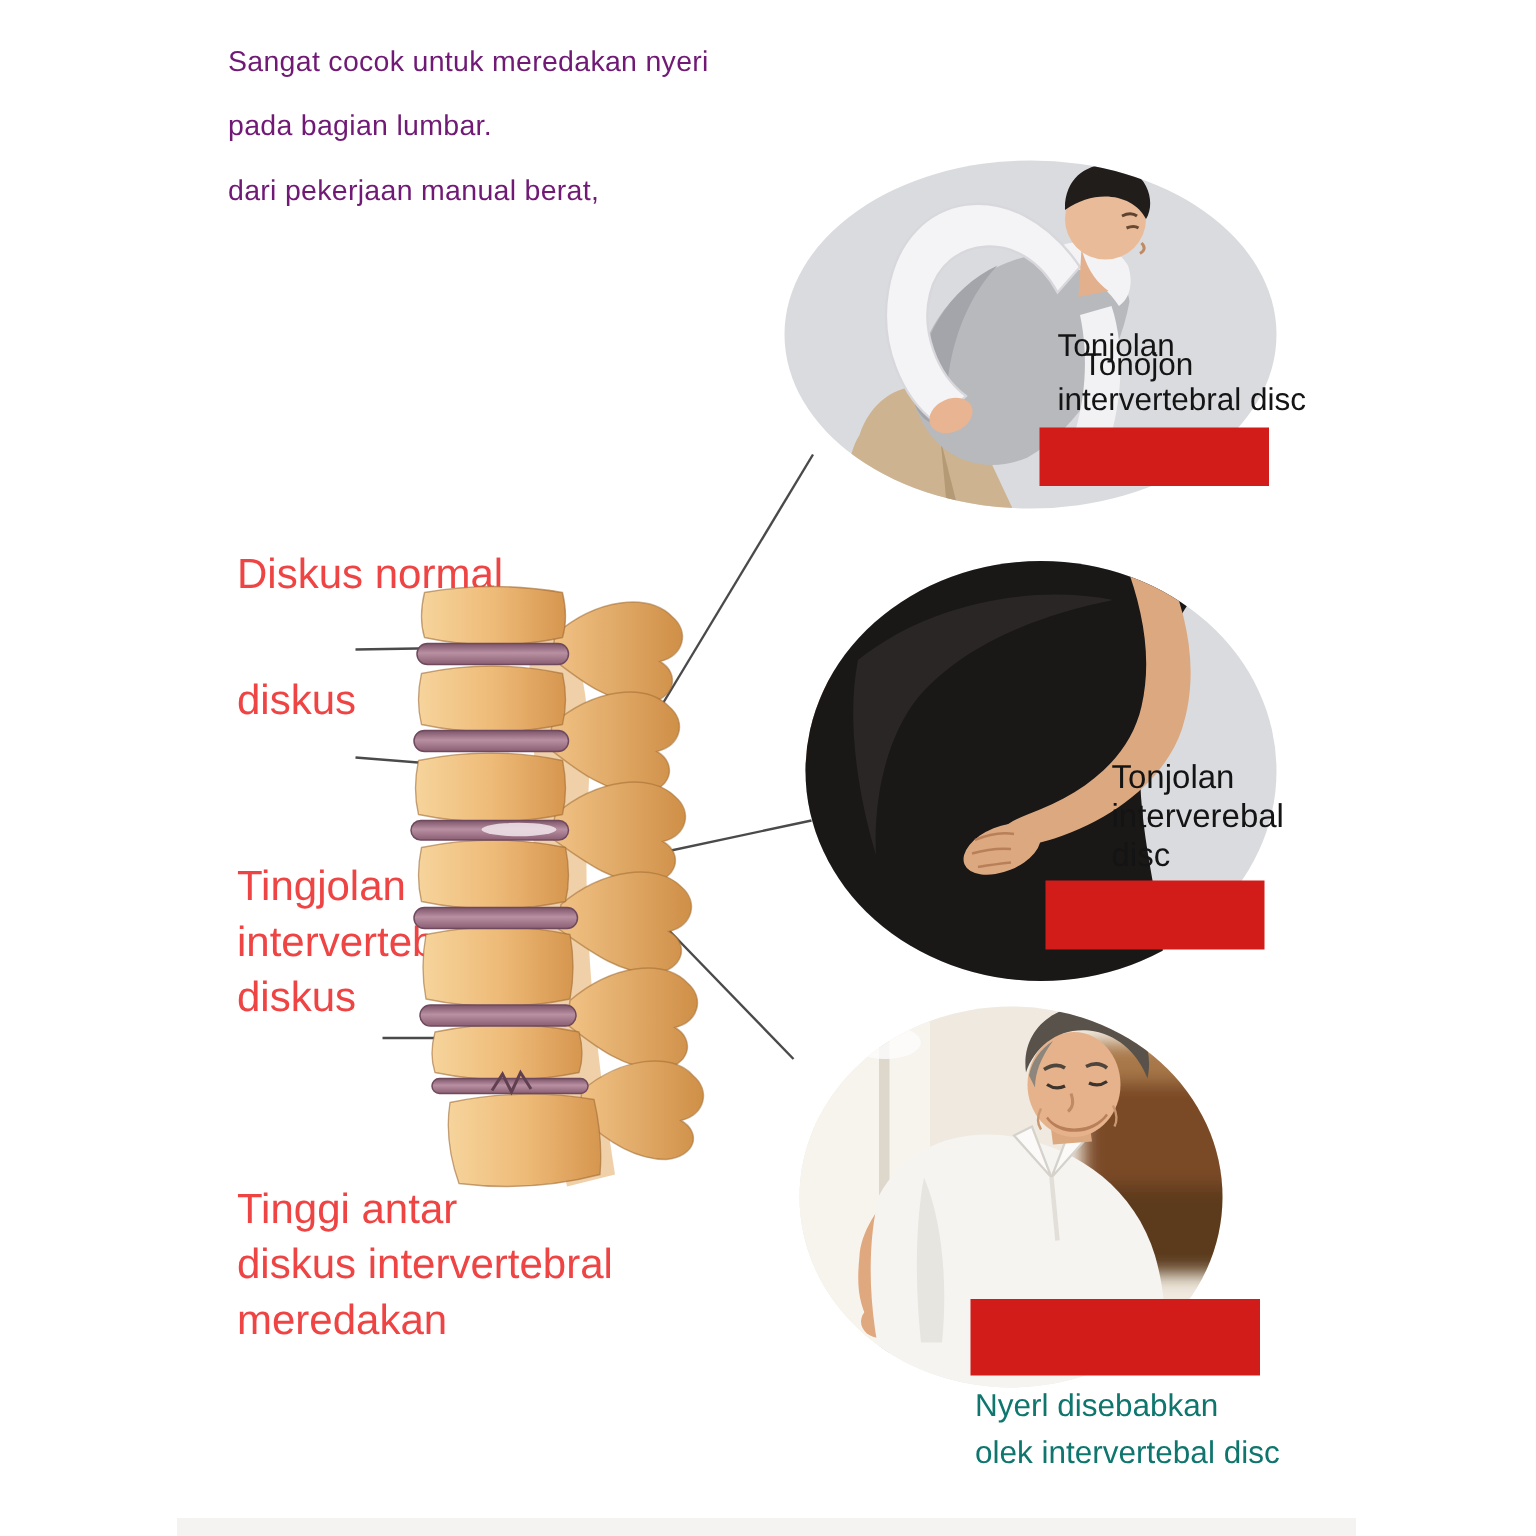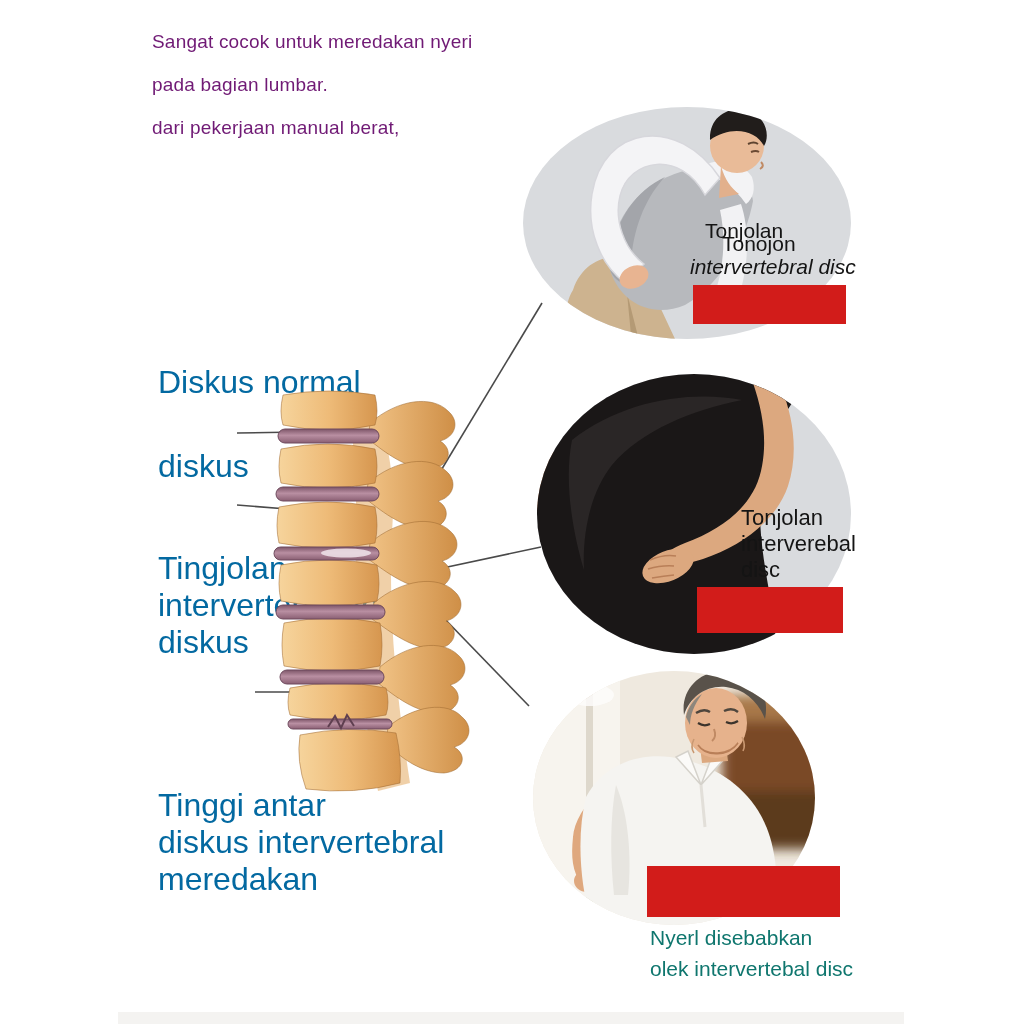--- a/index.html
+++ b/index.html
@@ -1,20 +1,20 @@
 <!DOCTYPE html>
 <html><head>
 <meta charset="utf-8">
 <style>
   html,body{margin:0;padding:0;background:#ffffff;}
   .canvas{position:relative;width:1024px;height:1024px;background:#ffffff;overflow:hidden;
           font-family:"Liberation Sans","DejaVu Sans",sans-serif;color:#1b1b1b;}
   .abs{position:absolute;}
   .intro{left:152px;top:20px;font-size:19px;line-height:43px;color:#701a75;letter-spacing:.2px;}
-  .spine-label{font-size:32px;line-height:37px;color:#0369a1;}
+  .spine-label{font-size:28px;line-height:37px;color:#ef4444;}
   .cap{font-size:21px;color:#141414;white-space:nowrap;}
   .cap-mid{font-size:22px;line-height:26px;color:#141414;}
   .cap-bot{font-size:21px;line-height:31px;color:#0f766e;}
   .redbar{background:#d21c1a;}
   .bottom-strip{left:118px;top:1012px;width:786px;height:12px;background:#f4f3f1;}
   svg{display:block;}
 </style>
 </head>
 <body>
 
@@ -25,21 +25,21 @@
     <div>pada bagian lumbar.</div>
     <div>dari pekerjaan manual berat,</div>
   </div>
 
   <div class="abs spine-label" style="left:158px;top:364px;">
     <div>Diskus normal</div>
   </div>
   <div class="abs spine-label" style="left:158px;top:448px;">
     <div>diskus</div>
   </div>
-  <div class="abs spine-label" style="left:158px;top:550px;">
+  <div class="abs spine-label" style="left:158px;top:572px;">
     <div>Tingjolan</div>
     <div>intervertebakan</div>
     <div>diskus</div>
   </div>
   <div class="abs spine-label" style="left:158px;top:739px;margin-top:48px;">
     <div>Tinggi antar</div>
     <div>diskus intervertebral</div>
     <div>meredakan</div>
   </div>
 
@@ -126,21 +126,21 @@
       <circle cx="222" cy="48" r="27" fill="#e9bb98"></circle>
       <path d="M195,42 C194,15 220,5 240,16 C253,25 254,40 249,48 C241,32 216,27 195,42 Z" fill="#211d1b"></path>
       <path d="M233,46 q6,-3 10,0" stroke="#5e4430" stroke-width="2" fill="none"></path>
       <path d="M236,54 q5,-2 8,0" stroke="#6b4a33" stroke-width="2" fill="none"></path>
       <path d="M246,64 q4,4 -1,7" stroke="#c08a64" stroke-width="2" fill="none"></path>
     </g>
   </svg>
 
   <div class="abs cap" style="left:705px;top:219px;">Tonjolan</div>
   <div class="abs cap" style="left:722px;top:232px;">Tonojon</div>
-  <div class="abs cap" style="left:690px;top:255px;font-style:italic;">intervertebral disc</div>
+  <div class="abs cap" style="left:705px;top:255px;">intervertebral disc</div>
   <div class="abs redbar" style="left:693px;top:285px;width:153px;height:39px;"></div>
 
   <svg class="abs" style="left:532px;top:370px;" width="330" height="290" viewBox="0 0 330 290">
     <defs>
         <clipPath id="clipMid">
           <ellipse cx="162" cy="144" rx="157" ry="140"></ellipse>
         </clipPath>
       </defs>
     <ellipse cx="162" cy="144" rx="157" ry="140" fill="#d9dbde"></ellipse>
     <g clip-path="url(#clipMid)">

